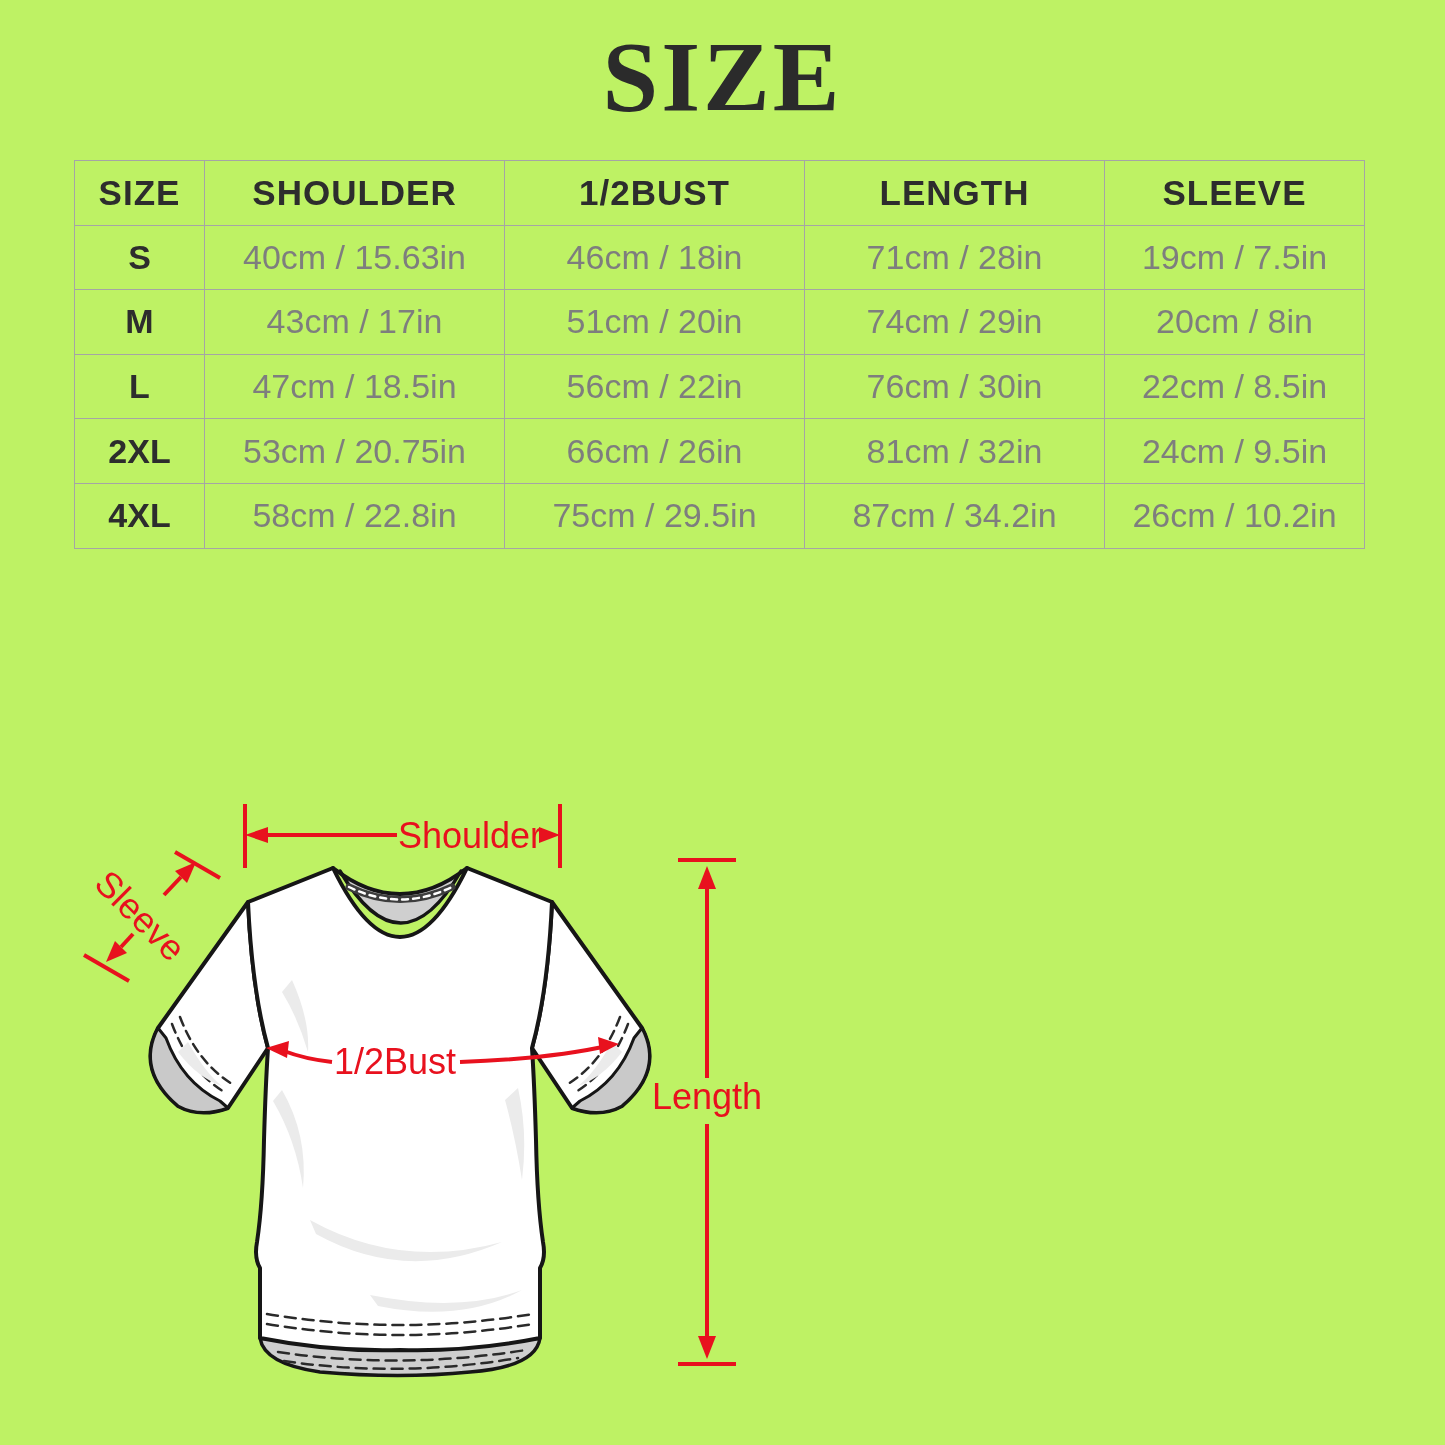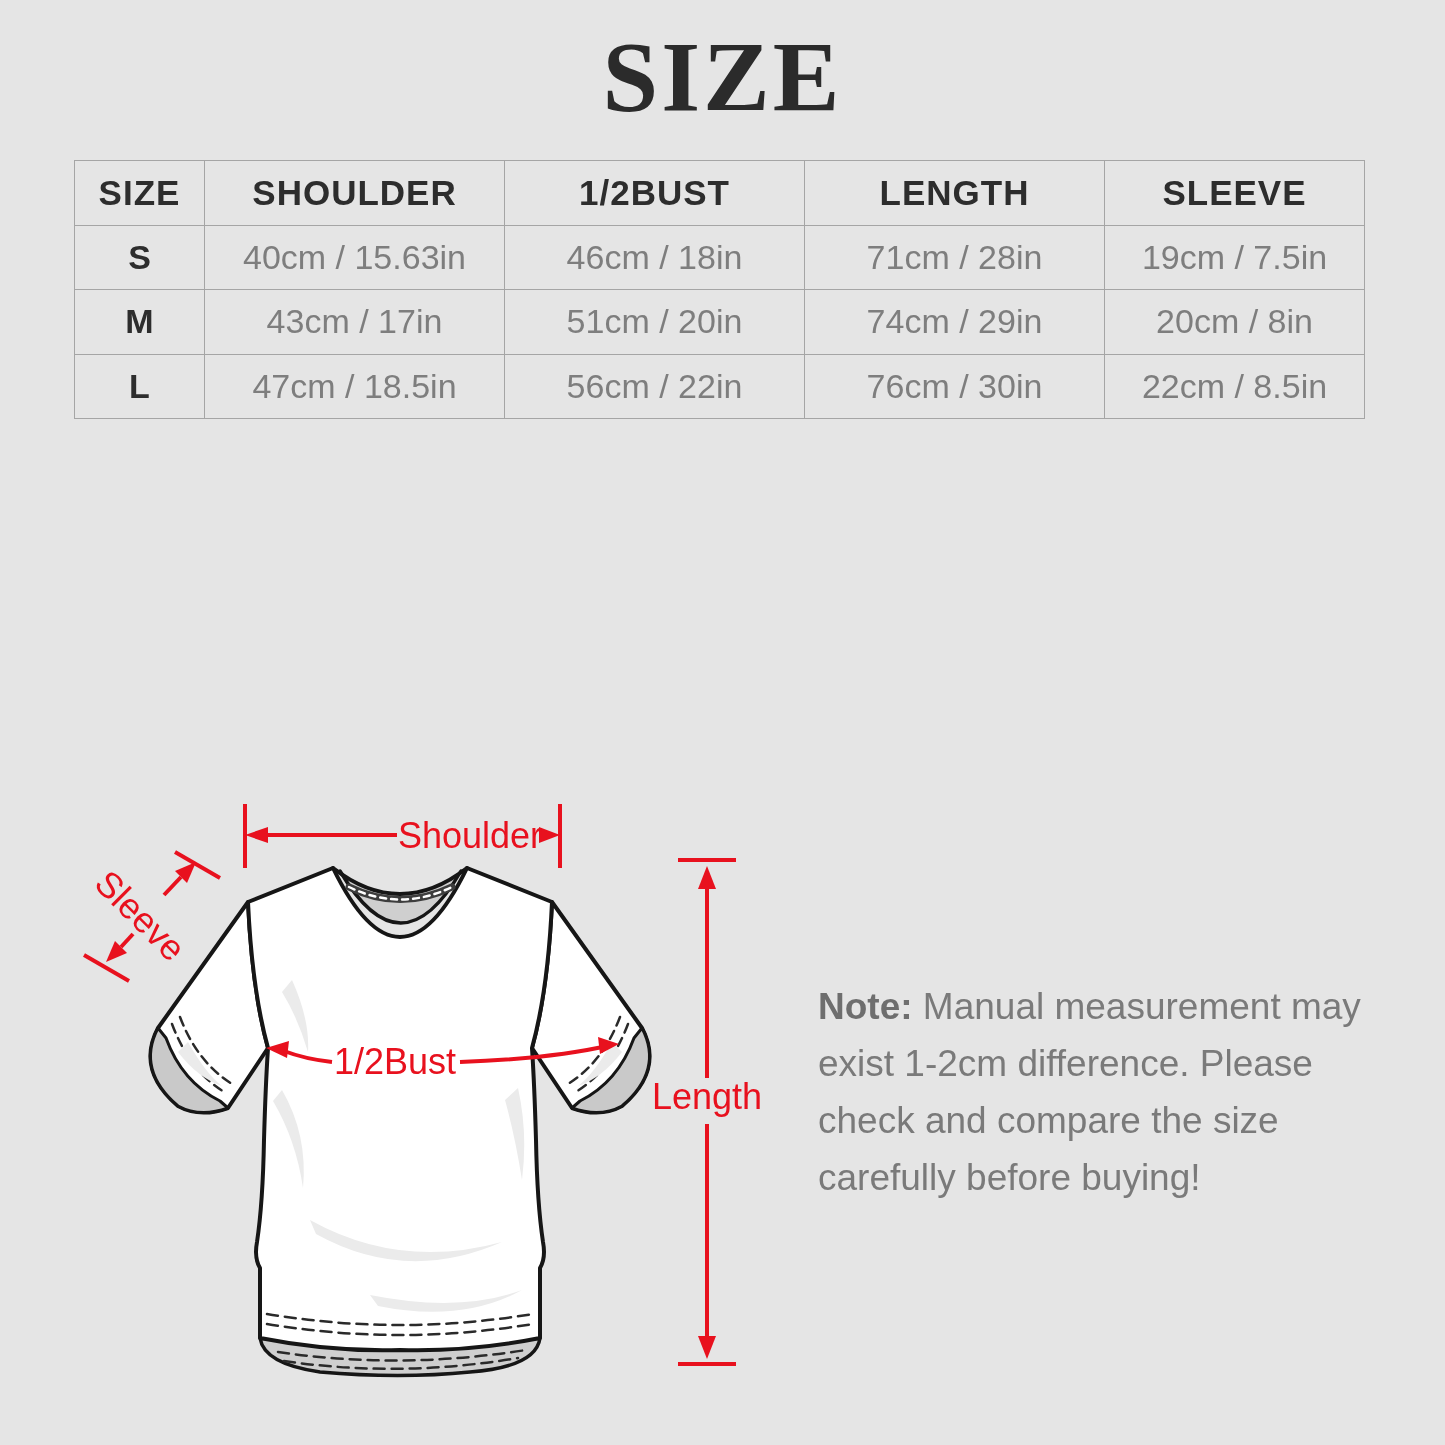--- a/index.html
+++ b/index.html
@@ -1,17 +1,17 @@
 <!DOCTYPE html>
 <html style="--accent: #e8111e;"><head>
 <meta charset="utf-8">
 <style>
   html,body{margin:0;padding:0;background:#fff;}
   .page{
-    position:relative;width:1445px;height:1445px;background:#e5e5e5;overflow:hidden;
+    position:relative;width:1445px;height:1445px;background:#bef264;overflow:hidden;
     font-family:"Liberation Sans","DejaVu Sans",sans-serif;
   }
   .page-title{
     position:absolute;top:24px;left:0;width:100%;text-align:center;
     font-family:"Liberation Serif","DejaVu Serif",serif;
     font-weight:700;font-size:100px;letter-spacing:3px;color:#2b2b2b;line-height:1.05;
   }
   table.size-table{
     position:absolute;left:74px;top:160px;width:1290px;
     border-collapse:collapse;table-layout:fixed;
@@ -73,20 +73,34 @@
         <td>74cm / 29in</td>
         <td>20cm / 8in</td>
       </tr>
       <tr>
         <td class="size-col">L</td>
         <td>47cm / 18.5in</td>
         <td>56cm / 22in</td>
         <td>76cm / 30in</td>
         <td>22cm / 8.5in</td>
       </tr>
+      <tr>
+        <td class="size-col">2XL</td>
+        <td>53cm / 20.75in</td>
+        <td>66cm / 26in</td>
+        <td>81cm / 32in</td>
+        <td>24cm / 9.5in</td>
+      </tr>
+      <tr>
+        <td class="size-col">4XL</td>
+        <td>58cm / 22.8in</td>
+        <td>75cm / 29.5in</td>
+        <td>87cm / 34.2in</td>
+        <td>26cm / 10.2in</td>
+      </tr>
     </tbody>
   </table>
 
   <svg class="diagram-svg" viewBox="0 0 710 620">
 
     <g stroke-linejoin="round" stroke-linecap="round">
 
       <g>
         <path d="M 190,548 Q 330,566 470,548 Q 466,577 400,582 Q 330,589 250,582 Q 194,574 190,548 Z" fill="#cfcfcf" stroke="#161616" stroke-width="3.5"></path>
       </g>
@@ -174,15 +188,14 @@
         <polygon points="637,76 628,99 646,99" fill="var(--accent,#e8111e)" stroke="none"></polygon>
         <line x1="637" y1="98" x2="637" y2="288"></line>
         <text x="637" y="319" text-anchor="middle" font-size="36" stroke="none">Length</text>
         <line x1="637" y1="334" x2="637" y2="546"></line>
         <polygon points="637,569 628,546 646,546" fill="var(--accent,#e8111e)" stroke="none"></polygon>
         <line x1="608" y1="574" x2="666" y2="574"></line>
       </g>
     </g>
   </svg>
 
-  <p class="note"><b>Note:</b> <span>Manual measurement may exist 1-2cm difference. Please check and compare the size carefully before buying!</span></p>
 
 </div>
 
 </body></html>

